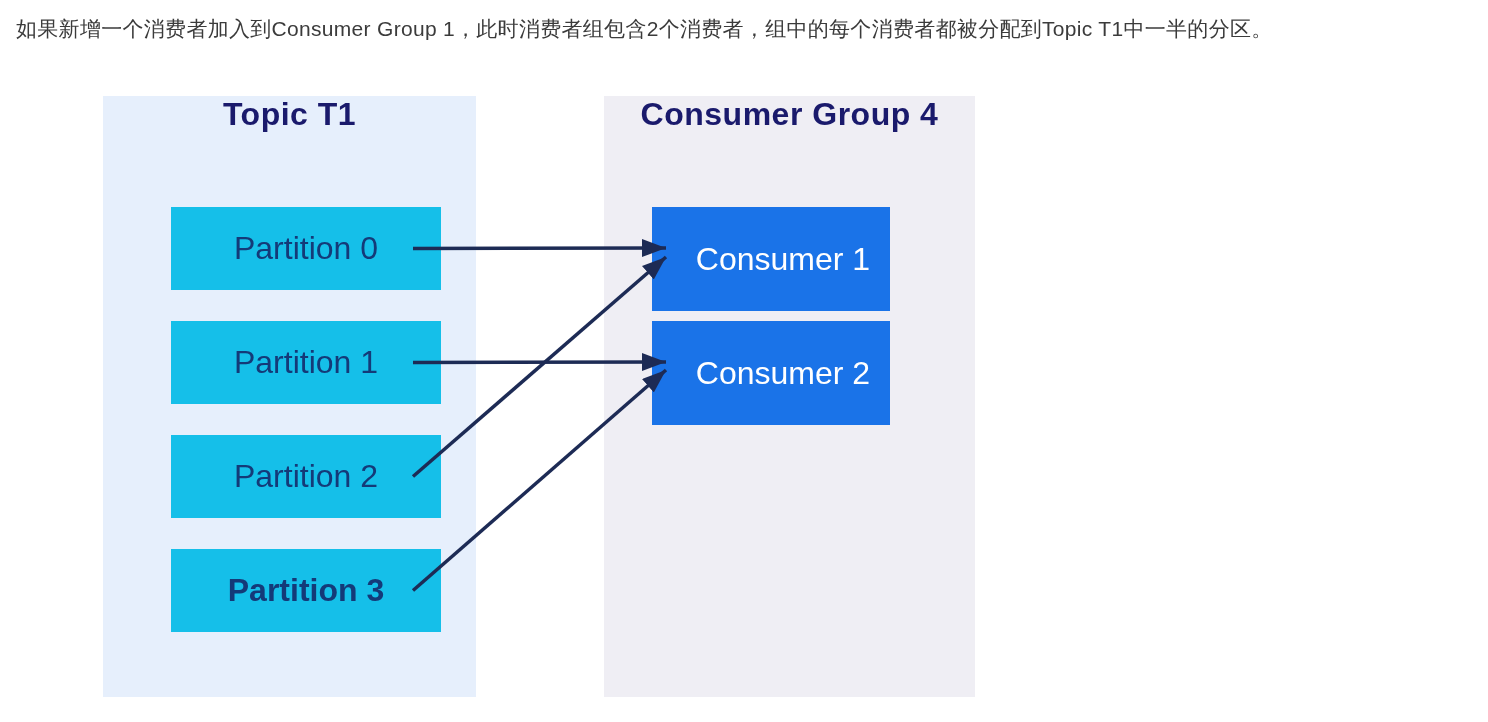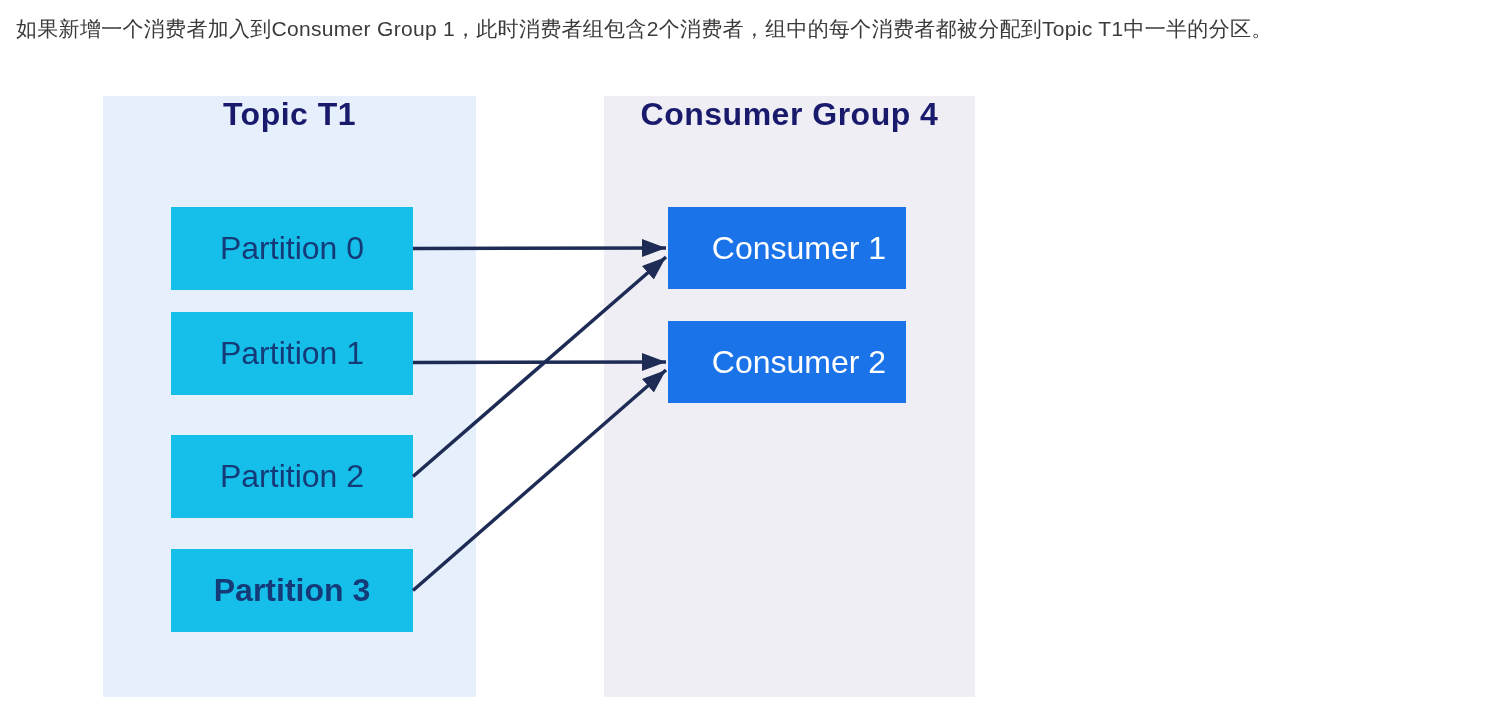--- a/index.html
+++ b/index.html
@@ -19,31 +19,31 @@
   .panel-title {
     margin:0; text-align:center;
     font-size:32px; font-weight:bold; letter-spacing:0.5px;
     color:var(--panel-title-text,#1a1a6c);
   }
   .node {
     position:absolute; display:flex; align-items:center; justify-content:center;
     font-size:32px; box-sizing:border-box;
   }
   .partition {
-    left:171px; width:242px; height:83px;
+    left:171px; width:270px; height:83px;
     background:var(--partition-box-bg,#15bfe9);
     color:var(--partition-box-text,#143a78);
   }
   .consumer {
-    left:668px; width:238px; height:82px;
+    left:652px; width:238px; height:104px;
     background:var(--consumer-box-bg,#1a73e8);
     color:var(--consumer-box-text,#ffffff);
     padding-left:24px;
   }
-  #p0 { top:207px; } #p1 { top:312px; } #p2 { top:435px; } #p3 { top:549px;font-weight:bold; }
+  #p0 { top:207px; } #p1 { top:321px; } #p2 { top:435px; } #p3 { top:549px;font-weight:bold; }
   #c1 { top:207px; } #c2 { top:321px;text-align:right; }
   #edges-svg {
     position:absolute; left:0; top:0; width:1488px; height:722px;
     pointer-events:none;
   }
 </style>
 </head>
 <body>
 
 <div class="page">

